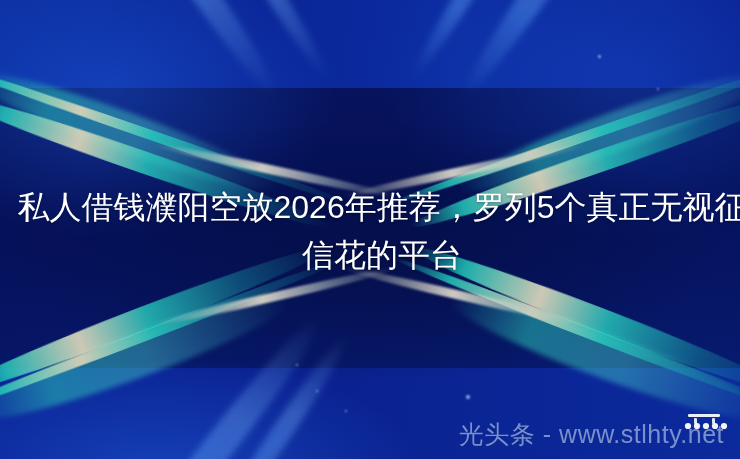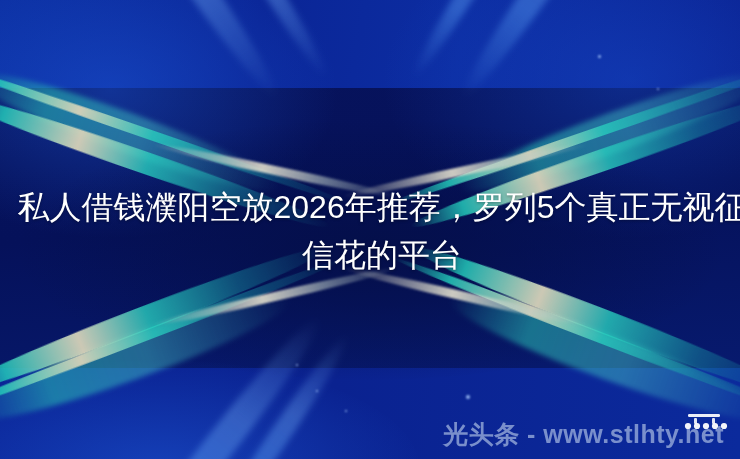--- a/index.html
+++ b/index.html
@@ -169,21 +169,21 @@
 
   
   .watermark {
     position: absolute;
     right: 16px;
     bottom: 8px;
     display: flex;
     align-items: flex-end;
     color: rgba(165,185,225,0.72);
     font-size: 25px;
-    font-weight: 700;
+    font-weight: 400;
     letter-spacing: 0.5px;
     white-space: nowrap;
   }
   .wm-badge {
     position: absolute;
     right: 8px;
     bottom: 22px;
     width: 52px;
     height: 26px;
     pointer-events: none;

